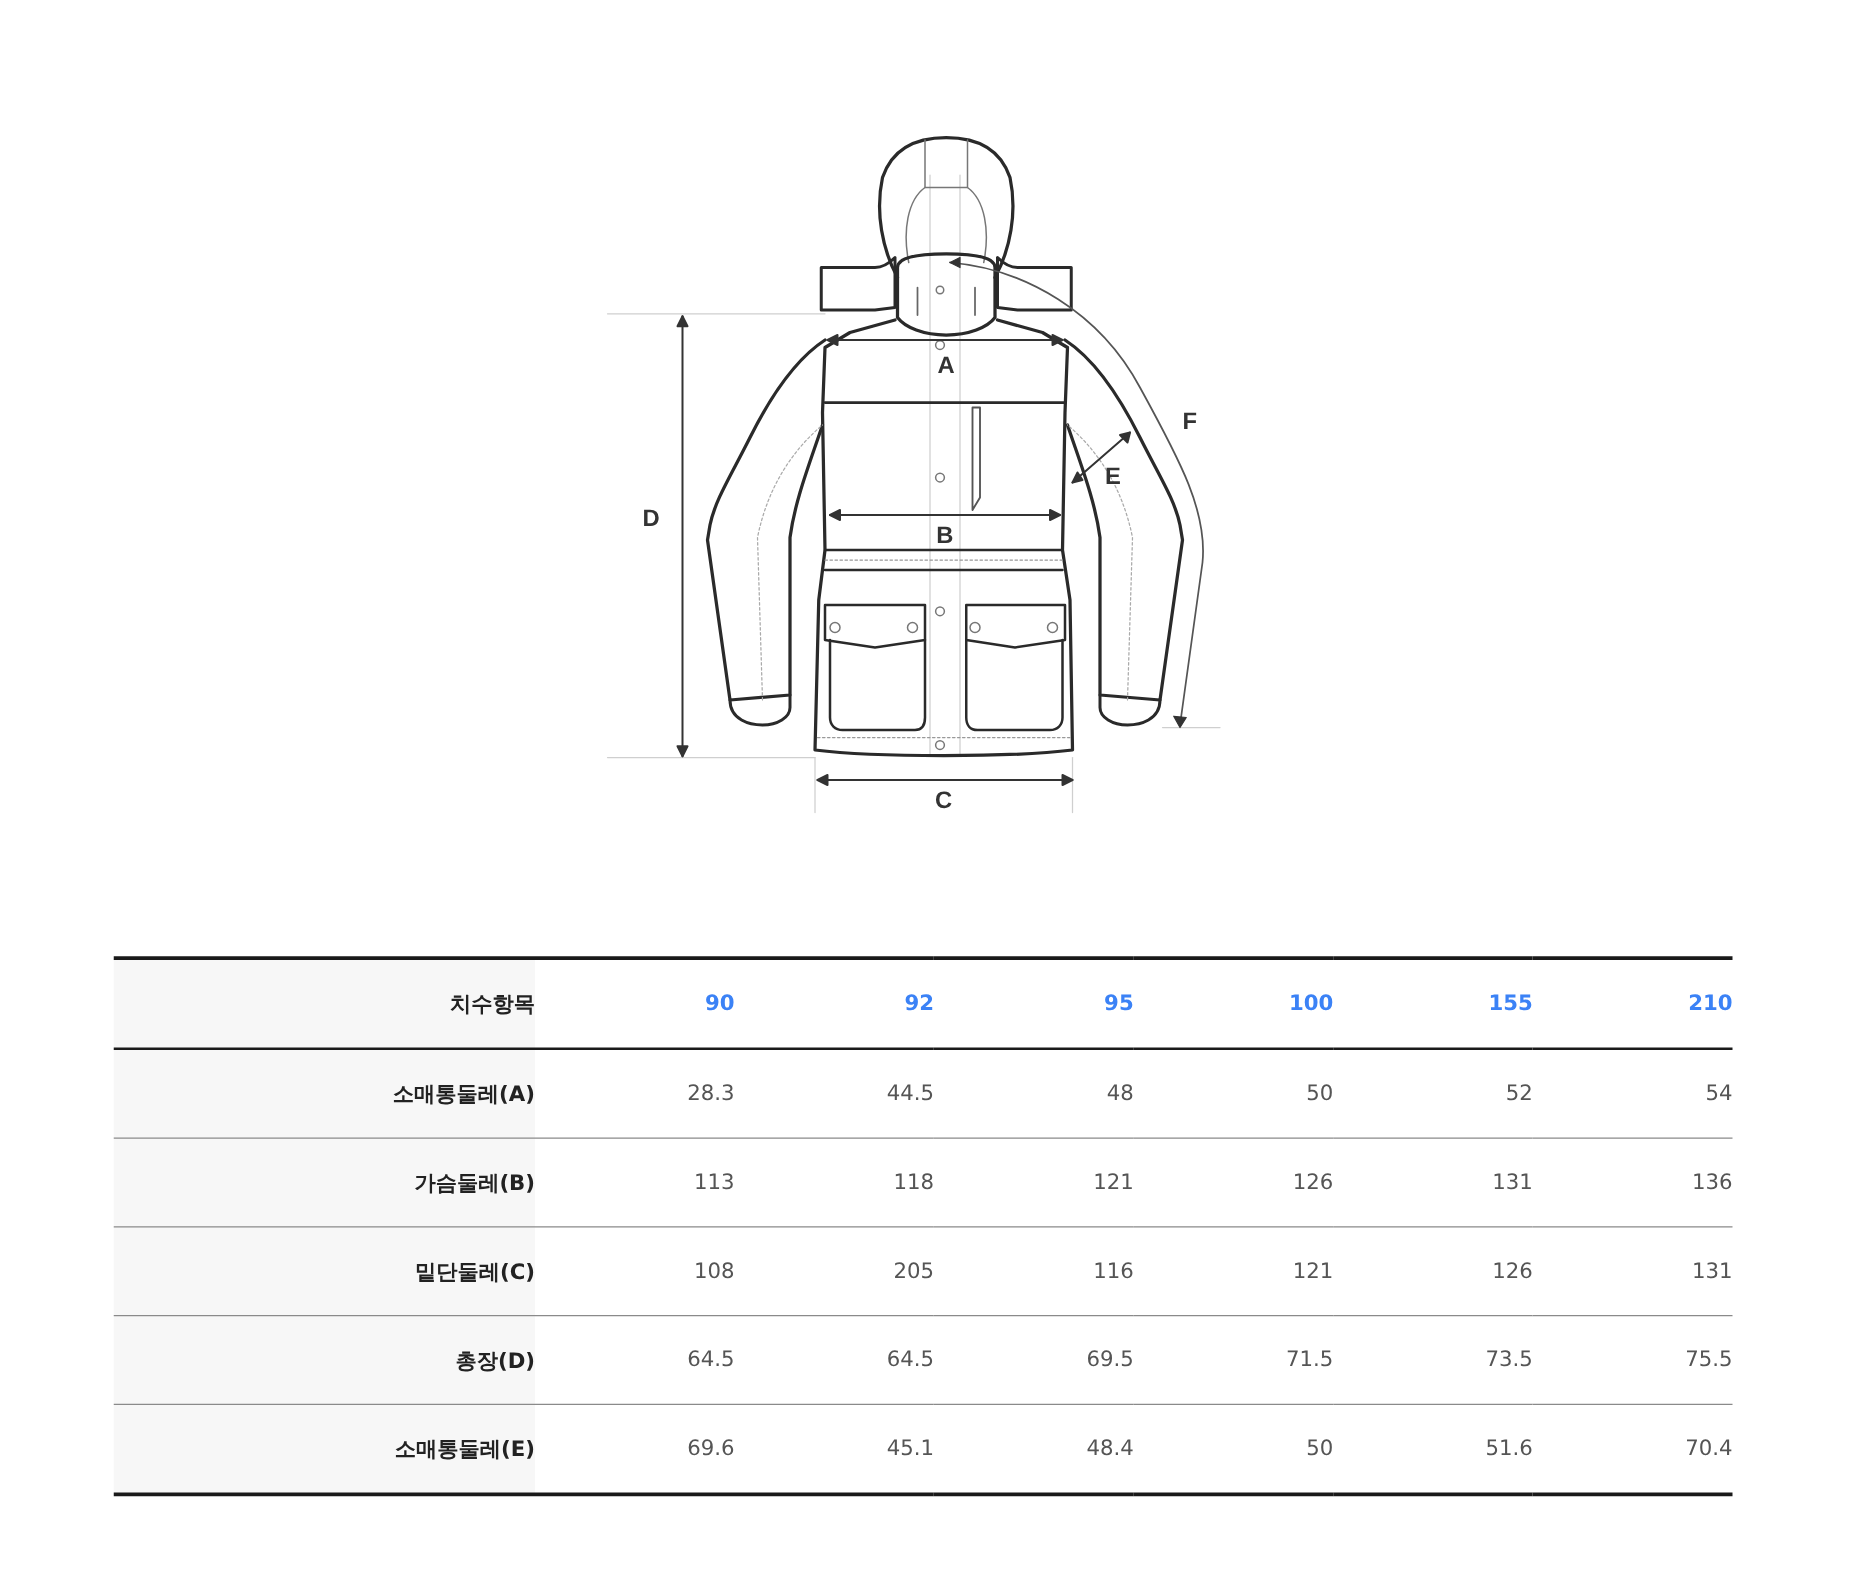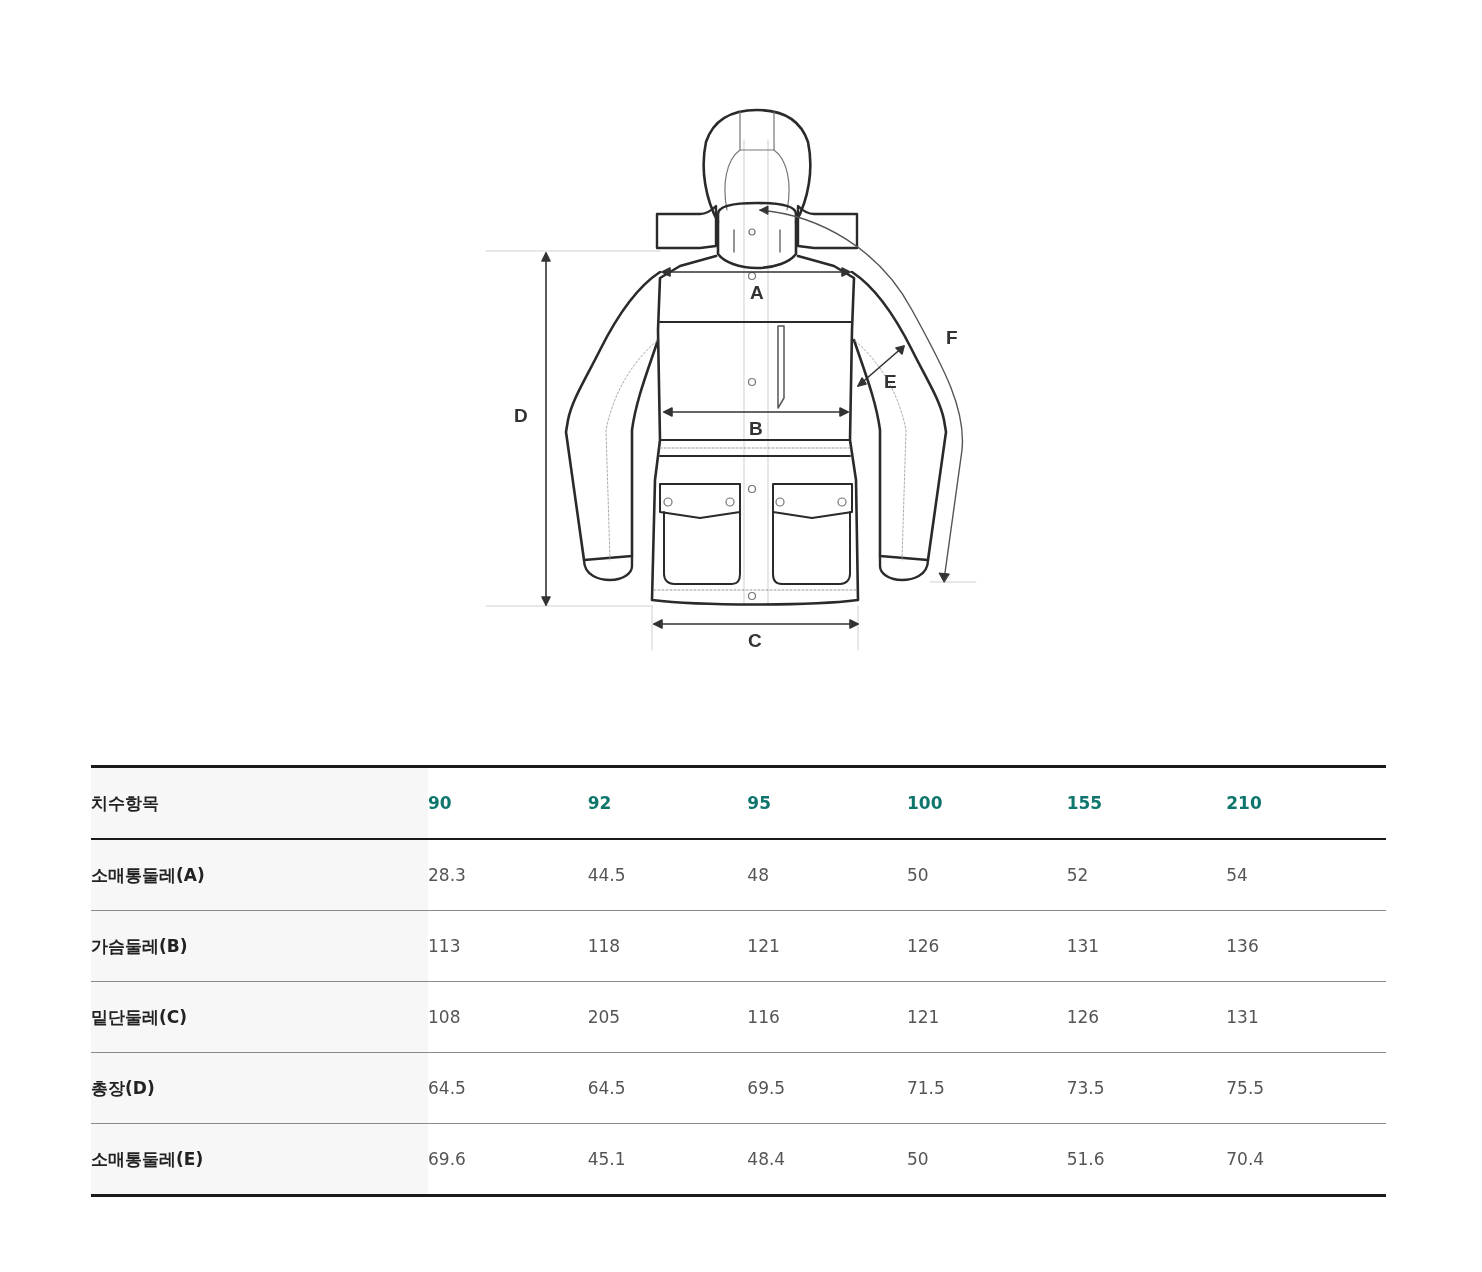--- a/index.html
+++ b/index.html
@@ -14,25 +14,25 @@
     .diagram svg { position: absolute; left: 0; top: 0; }
     .dim-label {
       position: absolute; font-family: "Liberation Sans", "DejaVu Sans", sans-serif;
       font-size: 19px; font-weight: 700; color: #333; line-height: 1;
     }
     .size-table {
       position: absolute; left: 91px; top: 765px; width: 1295px;
       border-collapse: collapse; table-layout: fixed;
     }
     .size-table th, .size-table td {
-      height: 70px; padding: 0; text-align: left; vertical-align: middle;
+      height: 70px; padding: 0; text-align: right; vertical-align: middle;
       font-size: 17px;
     }
     .size-table col.c-head { width: 337px; }
-    .size-table tr.head-row th { border-top: 3px solid #1a1a1a; border-bottom: 2px solid #1a1a1a; font-weight: 700; color: #0f766e; }
+    .size-table tr.head-row th { border-top: 3px solid #1a1a1a; border-bottom: 2px solid #1a1a1a; font-weight: 700; color: #3b82f6; }
     .size-table tr.body-row td { border-bottom: 1px solid #8a8a8a; color: #555; }
     .size-table tr.body-row:last-child td { border-bottom: 3px solid #1a1a1a; }
     .size-table .row-head { background: #f7f7f7; font-weight: 700; color: #222 !important; }
   </style>
 </head>
 <body>
 
 <div class="diagram">
   <svg width="1482" height="700" viewBox="0 0 1482 700" fill="none" stroke="#2a2a2a" stroke-linejoin="round" stroke-linecap="round">
 

